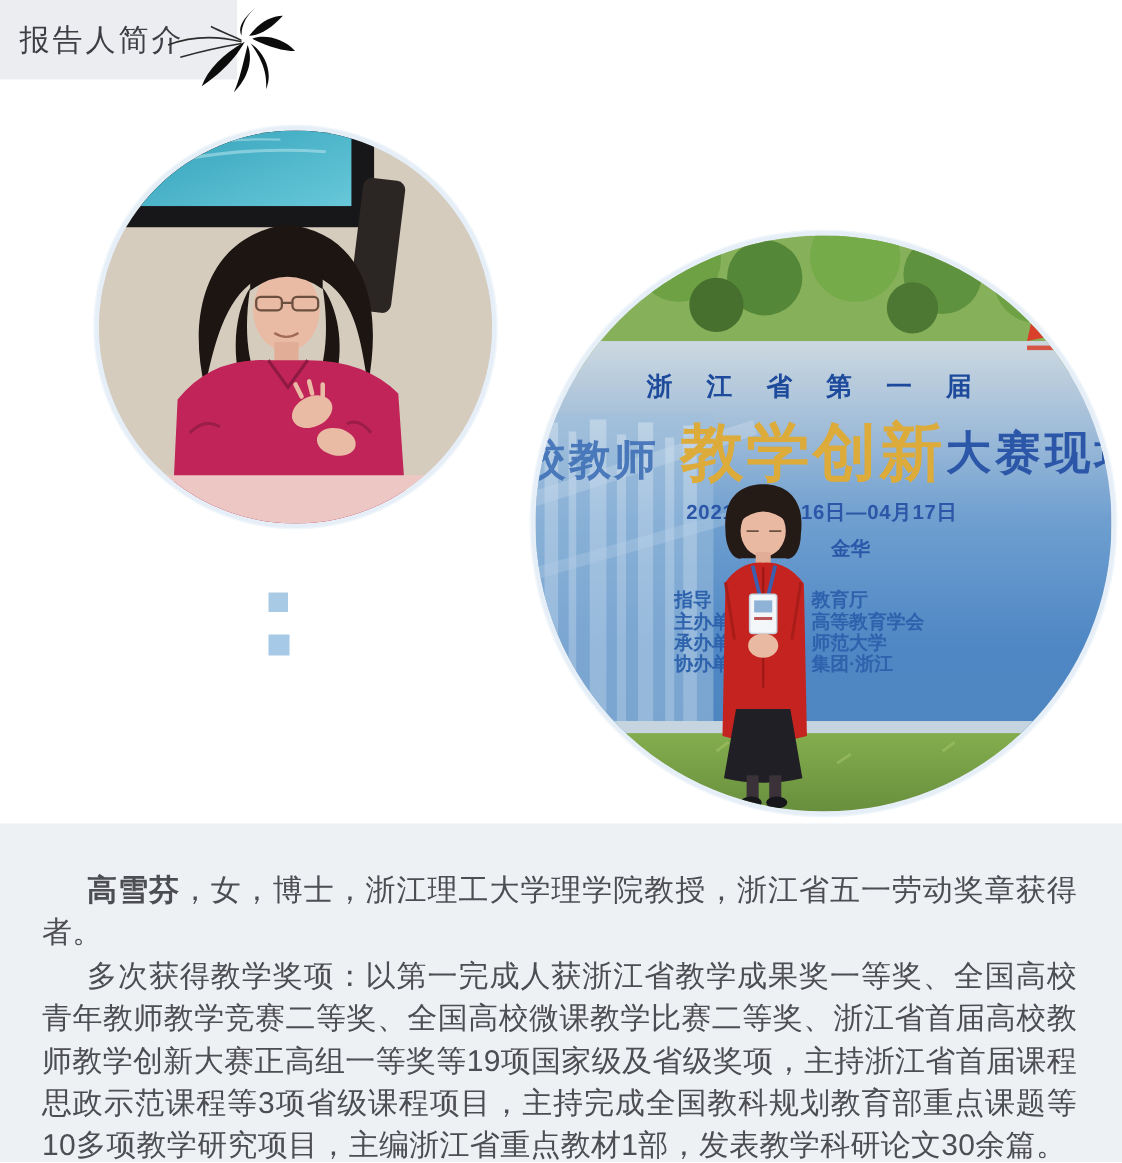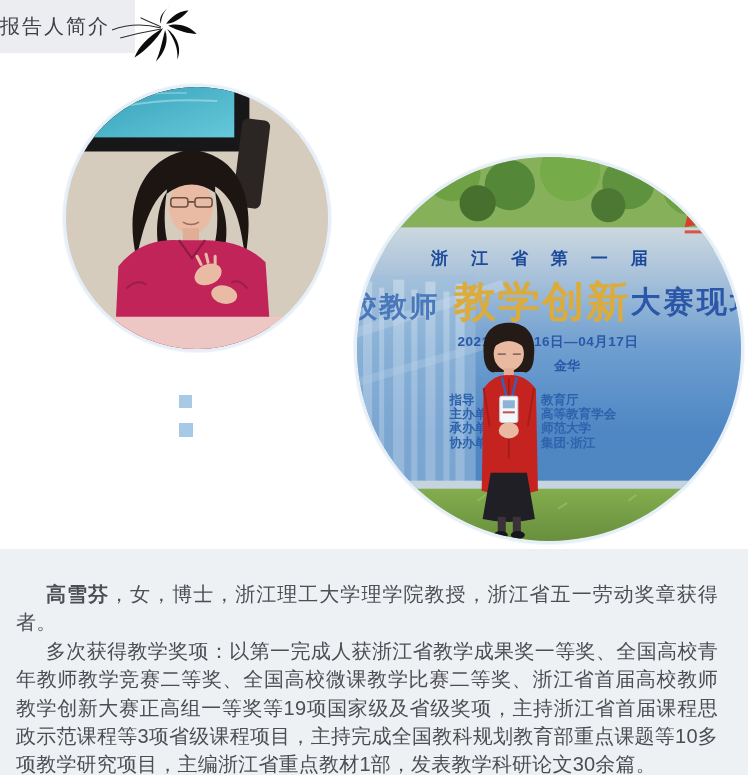--- a/index.html
+++ b/index.html
@@ -3,44 +3,44 @@
 <meta charset="utf-8">
 <style>
   html,body{margin:0;padding:0;background:#ffffff;}
   .page{
     position:relative;width:748px;height:775px;margin:0 auto;
     background:#ffffff;overflow:hidden;
     font-family:"Liberation Sans","DejaVu Sans",sans-serif;
   }
   
   .header-box{
-    position:absolute;left:0;top:0;width:135px;height:53px;
+    position:absolute;left:0;top:0;width:158px;height:53px;
     background:#ebedf0;display:flex;align-items:center;
-    box-sizing:border-box;
+    padding-left:13px;box-sizing:border-box;
   }
   .header-title{font-size:20px;color:#3e3e46;letter-spacing:2px;}
   .bamboo{position:absolute;left:110px;top:3px;width:102px;height:60px;z-index:3;}
   
   .circle{
     position:absolute;border-radius:50%;overflow:hidden;
     box-shadow:0 0 0 3px #e6eff7, 0 0 0 4px #f2f7fb;
     background:#cfd8de;
   }
   .circle-1{left:66px;top:87px;width:262px;height:262px;}
   .circle-2{left:357px;top:157px;width:384px;height:384px;}
   .circle svg{display:block;width:100%;height:100%;}
   
   .deco-sq{position:absolute;}
   .deco-sq.sq1{left:179px;top:395px;width:13px;height:13px;}
   .deco-sq.sq2{left:179px;top:423px;width:14px;height:14px;}
   
   .bio-box{
     position:absolute;left:0;top:549px;width:748px;height:226px;
     background:#eef1f4;box-sizing:border-box;
-    padding:31px 30px 0 16px;
+    padding:31px 30px 0 28px;
   }
   .bio-box p{
     margin:0;font-size:20px;line-height:28.4px;color:#4d4d54;
     text-indent:1.5em;text-align:justify;letter-spacing:0.2px;
   }
   .bio-name{font-weight:bold;}
   
   svg text{font-family:"Liberation Sans","DejaVu Sans",sans-serif;}
 </style>
 </head>

